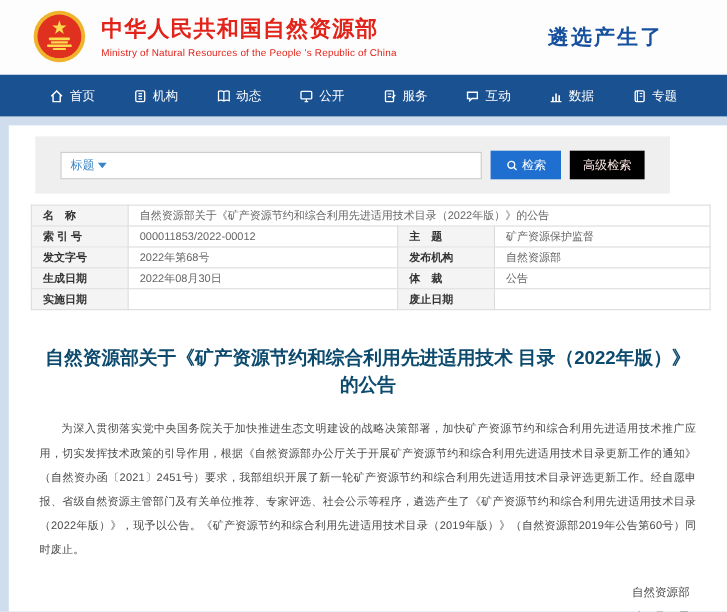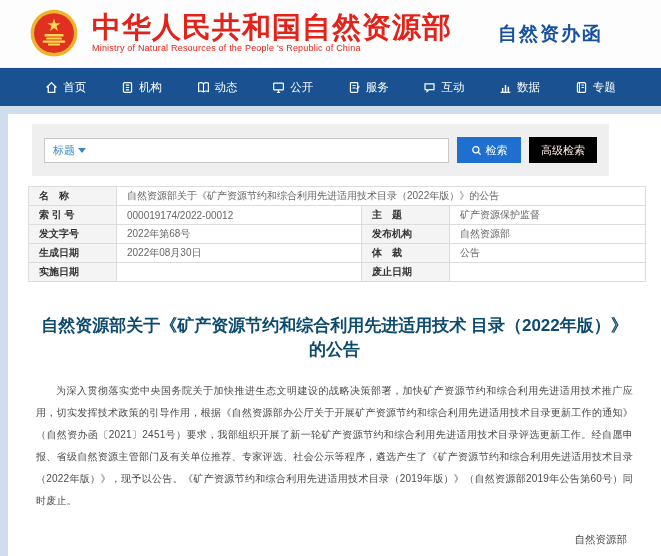--- a/index.html
+++ b/index.html
@@ -14,21 +14,21 @@
     height:68px;
     display:flex;
     align-items:center;
     padding:0 30px 0 28px;
     border-bottom:1px solid #eef2f6;
   }
   .emblem { width:52px; height:52px; flex:0 0 auto; }
   .brand { margin-left:12px; flex:1; }
   .brand-title {
     color:#e2231a;
-    font-size:29px;
+    font-size:20px;
     font-weight:bold;
     letter-spacing:1px;
     line-height:26px;
   }
   .brand-sub {
     color:#e2231a;
     font-size:9px;
     margin-top:3px;
     letter-spacing:0.2px;
   }
@@ -61,21 +61,21 @@
   
   .page-body { background:#cfdded; height:488px; padding:8px 0 0 8px; }
   .panel { background:#ffffff; height:537px; padding:10px 0 0 0; }
   
   .search-strip {
     background:#efefef;
     margin:0 52px 0 24px;
     height:52px;
     display:flex;
     align-items:center;
-    padding:0 12px;
+    padding:0 23px;
     gap:8px;
   }
   .search-box {
     flex:1;
     background:#fff;
     border:1px solid #c9c9c9;
     height:25px;
     display:flex;
     align-items:center;
     padding:0 8px;
@@ -185,21 +185,21 @@
     <rect x="19" y="30" width="22" height="3" rx="1" fill="#ffd94d"></rect>
     <rect x="21" y="34" width="18" height="2.4" rx="1" fill="#ffd94d"></rect>
     <rect x="17" y="37.5" width="26" height="2.6" rx="1" fill="#ffd94d"></rect>
     <rect x="23" y="41" width="14" height="2.2" rx="1" fill="#ffd94d"></rect>
     <path d="M14 48 Q30 56 46 48 L44 52 Q30 59 16 52 Z" fill="#f0b32c"></path>
   </svg>
   <div class="brand">
     <div class="brand-title">中华人民共和国自然资源部</div>
     <div class="brand-sub">Ministry of Natural Resources of the People 's Republic of China</div>
   </div>
-  <div class="header-right">自然资办函</div>
+  <div class="header-right">遴选产生了</div>
 </div>
 
 <div class="nav">
   <a class="nav-item">
     <svg viewBox="0 0 16 16">
         <path d="M2 8 L8 2 L14 8 M4 7 v7 h8 v-7" fill="none" stroke="#fff" stroke-width="1.6"></path>
       </svg>
     <span>首页</span>
   </a>
   <a class="nav-item">
@@ -283,21 +283,21 @@
           <col class="c3">
           <col class="c4">
         </colgroup>
       <tbody>
           <tr>
         <td class="lbl">名　称</td>
         <td class="val" colspan="3">自然资源部关于《矿产资源节约和综合利用先进适用技术目录（2022年版）》的公告</td>
       </tr>
       <tr>
         <td class="lbl">索 引 号</td>
-        <td class="val">000019174/2022-00012</td>
+        <td class="val">000011853/2022-00012</td>
         <td class="lbl">主　题</td>
         <td class="val">矿产资源保护监督</td>
       </tr>
       <tr>
         <td class="lbl">发文字号</td>
         <td class="val">2022年第68号</td>
         <td class="lbl">发布机构</td>
         <td class="val">自然资源部</td>
       </tr>
       <tr>

